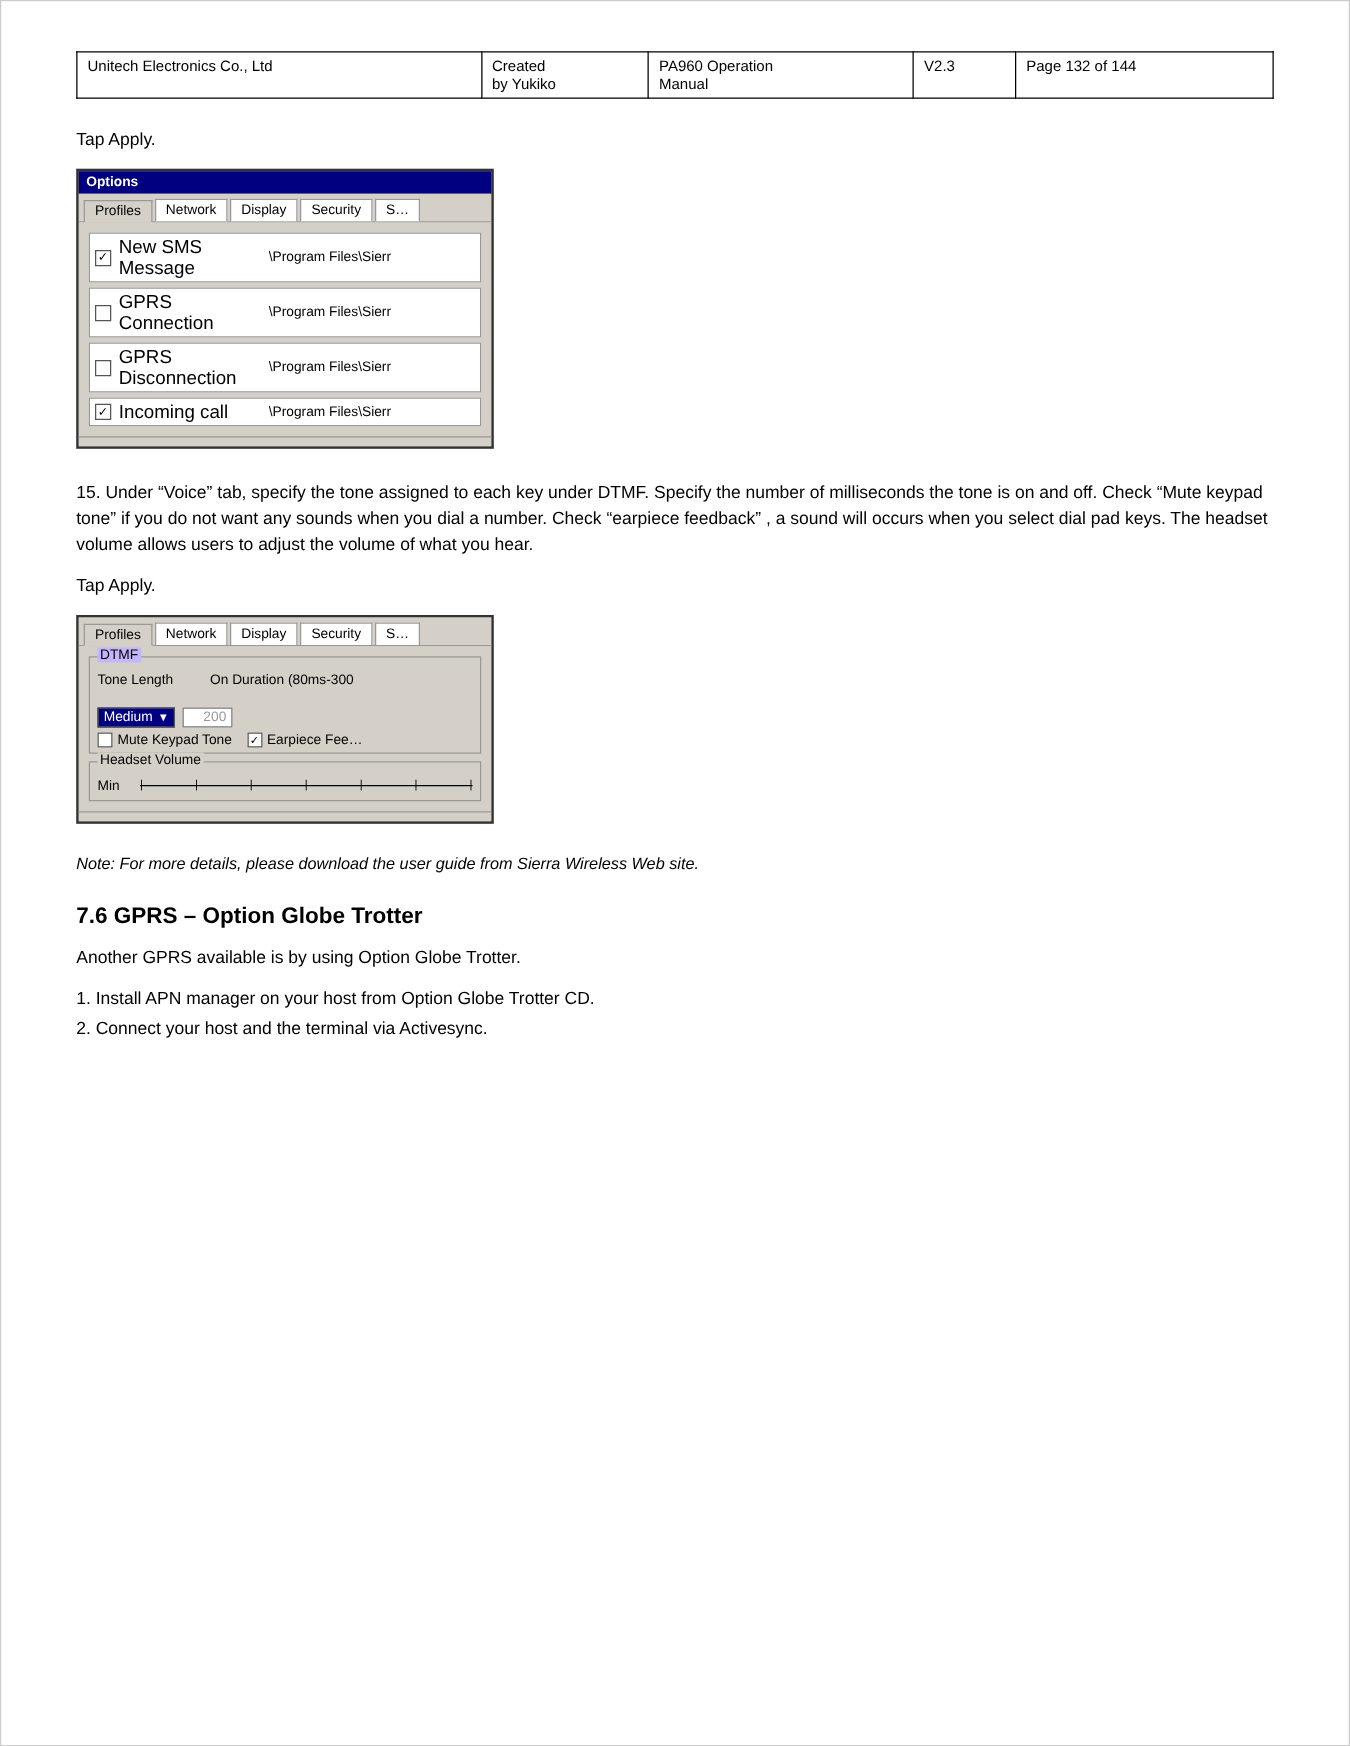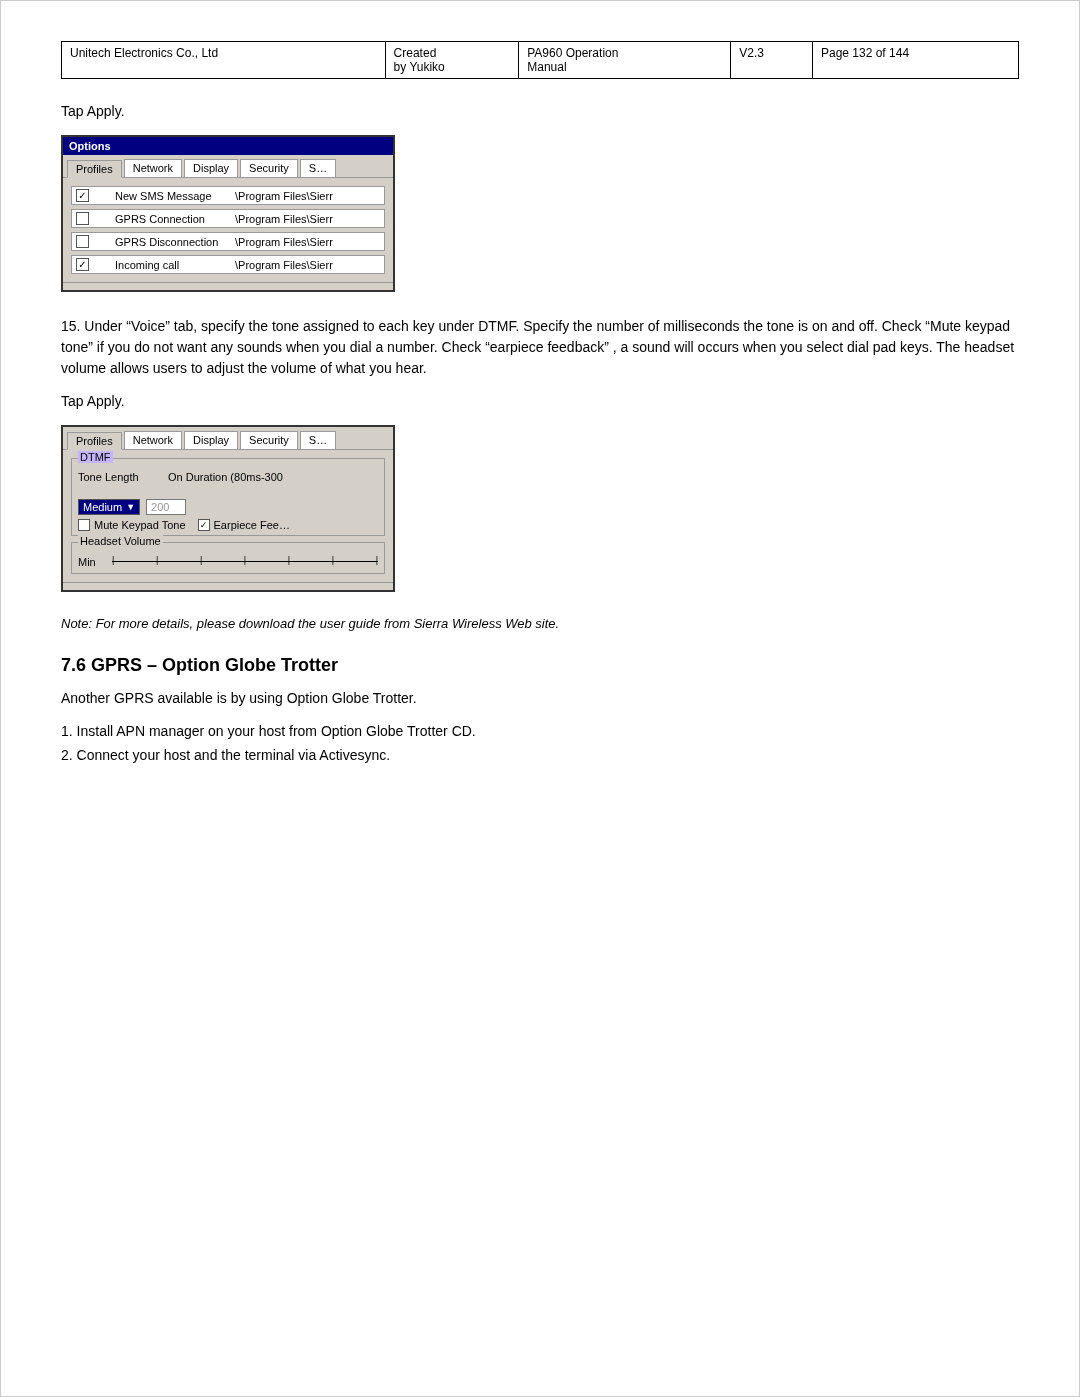--- a/index.html
+++ b/index.html
@@ -102,22 +102,21 @@
       flex-shrink: 0;
       font-size: 10px;
     }
     .cb.checked::after {
       content: '✓';
       font-size: 10px;
       color: #000;
     }
     .row-label {
       flex: 0 0 120px;
-      font-size: 11px;
-      margin-left: 20px;
+      font-size: 15px;
     }
     .row-path {
       flex: 1;
       font-size: 11px;
       color: #000;
       overflow: hidden;
       text-overflow: ellipsis;
       white-space: nowrap;
     }
     .dialog-bottom-bar {
@@ -312,21 +311,21 @@
         <span class="group-label">DTMF</span>
         <div class="dtmf-row" style="margin-top: 8px;">
           <span class="dtmf-col-label">Tone Length</span>
           <span class="dtmf-col-label2">On Duration (80ms-300</span>
         </div>
         <div class="dtmf-row">
           <div class="select-box">
             <span>Medium</span>
             <span class="select-arrow">▼</span>
           </div>
-          <div class="input-box" style="color:#999;">200</div>
+          <div class="input-box" style="color:#999;text-align:right;">200</div>
         </div>
         <div class="checkbox-row-inline">
           <div class="cb-small"></div>
           <span style="font-size:11px; margin-right: 12px;">Mute Keypad Tone</span>
           <div class="cb-small checked" style="display:inline-flex;align-items:center;justify-content:center;"></div>
           <span style="font-size:11px;">Earpiece Fee…</span>
         </div>
       </div>
 
       <div class="headset-section">

